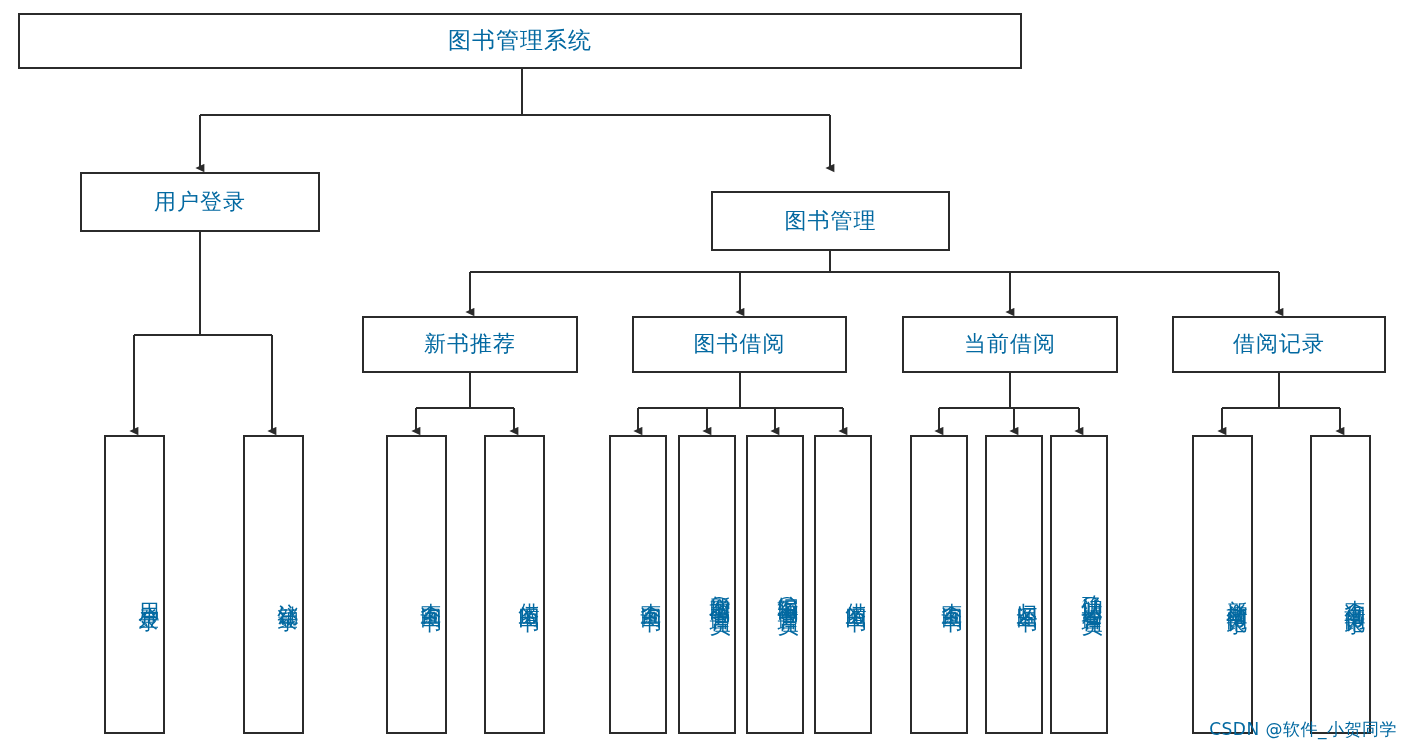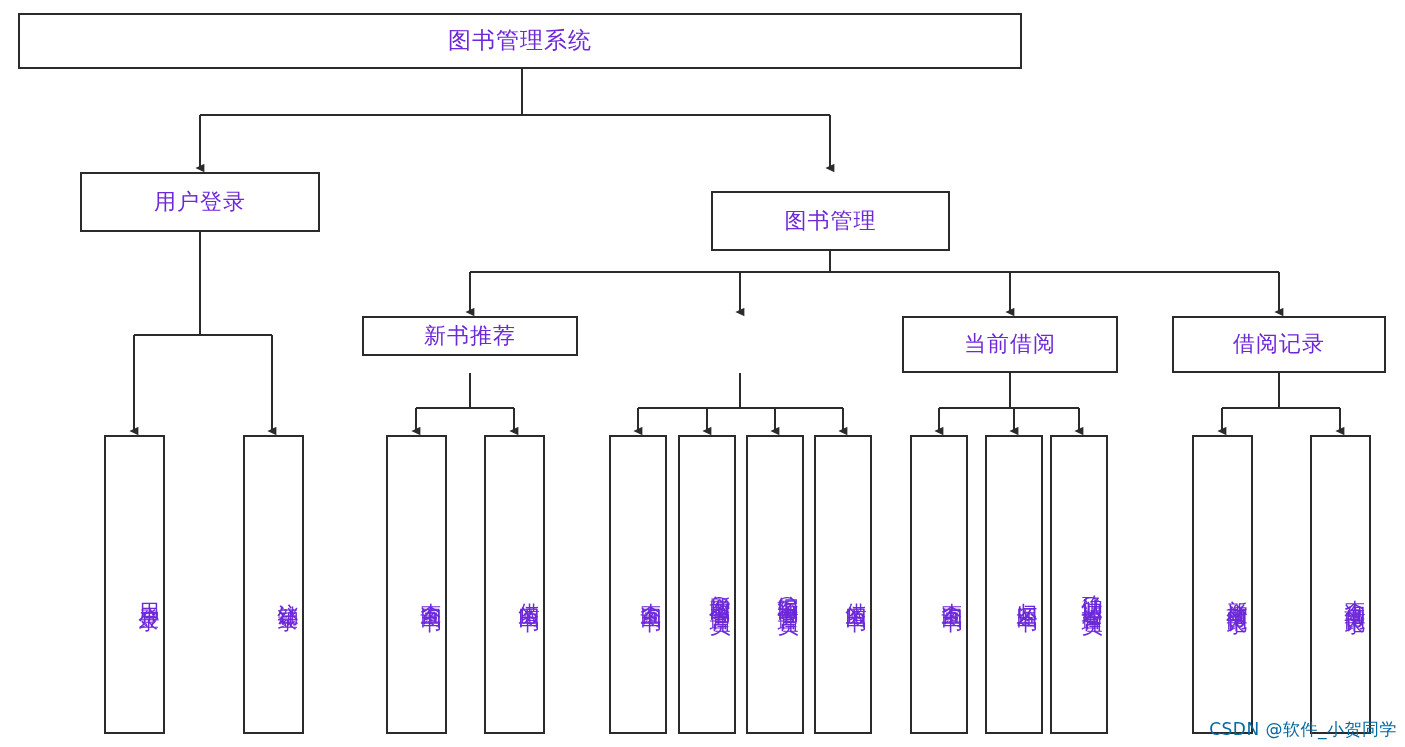--- a/index.html
+++ b/index.html
@@ -23,21 +23,21 @@
     pointer-events: none;
   }
   .node {
     position: absolute;
     box-sizing: border-box;
     border: 2.5px solid #2b2b2b;
     background: #ffffff;
     display: flex;
     align-items: center;
     justify-content: center;
-    color: #6d28d9;
+    color: #0369a1;
     z-index: 2;
   }
   .node.horiz {
     font-size: 22px;
     letter-spacing: 1px;
     line-height: 1.2;
   }
   .node.vert {
     writing-mode: vertical-rl;
     text-orientation: upright;
@@ -122,22 +122,25 @@
     <span>图书管理系统</span>
   </div>
 
   <div class="node horiz" style="left:80px; top:172px; width:240px; height:60px;">
     <span>用户登录</span>
   </div>
   <div class="node horiz" style="left:711px; top:172px; width:239px; height:60px;margin-top:19px;">
     <span>图书管理</span>
   </div>
 
-  <div class="node horiz" style="left:362px; top:316px; width:216px; height:40px;justify-content:center;">
+  <div class="node horiz" style="left:362px; top:316px; width:216px; height:57px;justify-content:center;">
     <span>新书推荐</span>
+  </div>
+  <div class="node horiz" style="left:632px; top:316px; width:215px; height:57px;">
+    <span>图书借阅</span>
   </div>
   <div class="node horiz" style="left:1172px; top:316px; width:214px; height:57px;">
     <span>借阅记录</span>
   </div>
   <div class="node horiz" style="left:902px; top:316px; width:216px; height:57px;">
     <span>当前借阅</span>
   </div>
 
   <div class="node vert" style="left:104px; top:435px; width:61px; height:299px;">
     <span>用户登录</span>

